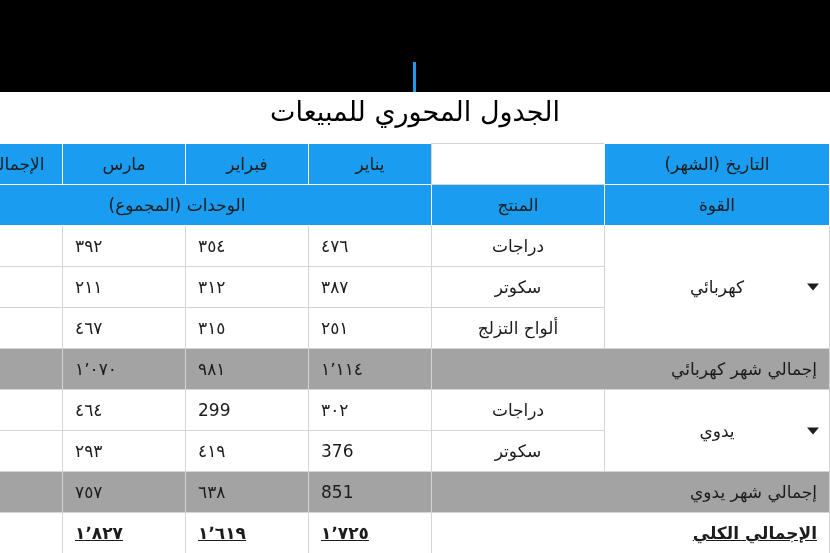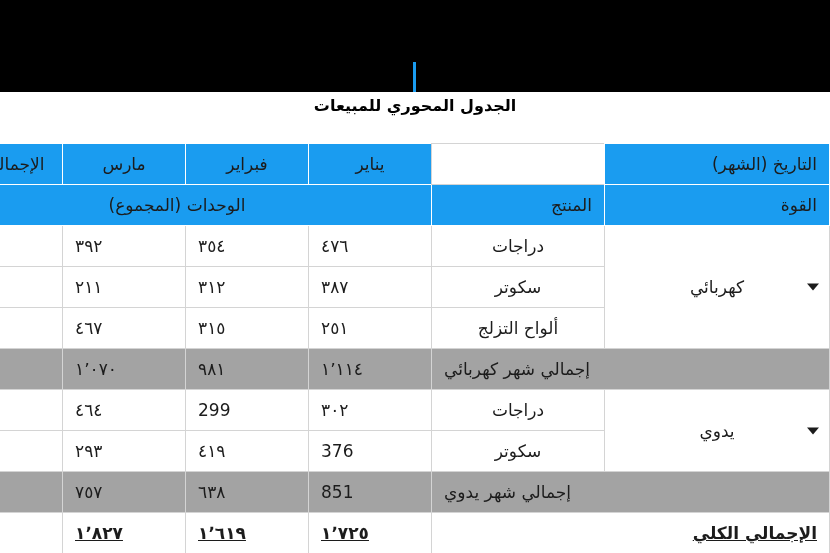--- a/index.html
+++ b/index.html
@@ -36,22 +36,22 @@
     height: 30px;
     background: #1a9cf0;
   }
   
   .table-title {
     position: absolute;
     top: 96px;
     left: 0;
     width: 830px;
     text-align: center;
-    font-size: 16px;
-    font-weight: bold;
+    font-size: 27px;
+    font-weight: normal;
     color: #000000;
     direction: rtl;
   }
   
   .table-wrap {
     position: absolute;
     top: 143px;
     left: 0;
     width: 830px;
     direction: rtl;
@@ -80,21 +80,21 @@
   col.c-total { width: 140px; }
 
   
   .hdr {
     background: #1a9cf0;
     color: #ffffff;
     font-weight: bold;
     border-color: #ffffff !important;
     text-align: center;
   }
-  .hdr.right-al { text-align: right; }
+  .hdr.right-al { }
   .hdr.blank {
     background: #ffffff;
     border-color: #d4d4d4 !important;
   }
 
   
   .num {
     text-align: left;
     direction: ltr;
   }
@@ -121,21 +121,21 @@
   tr.subtotal td {
     background: #a3a3a3;
   }
   tr.grand td {
     font-weight: bold;
     background: #ffffff;
     text-decoration: underline;
   }
   tr.grand td.num { font-weight: bold; }
   .sub-label {
-    text-align: left;
+    text-align: right;
     font-weight: normal;
     margin-top: 20px;
   }
   .grand-label {
     text-align: right;
     font-weight: bold;
   }
 </style>
 </head>
 <body>

